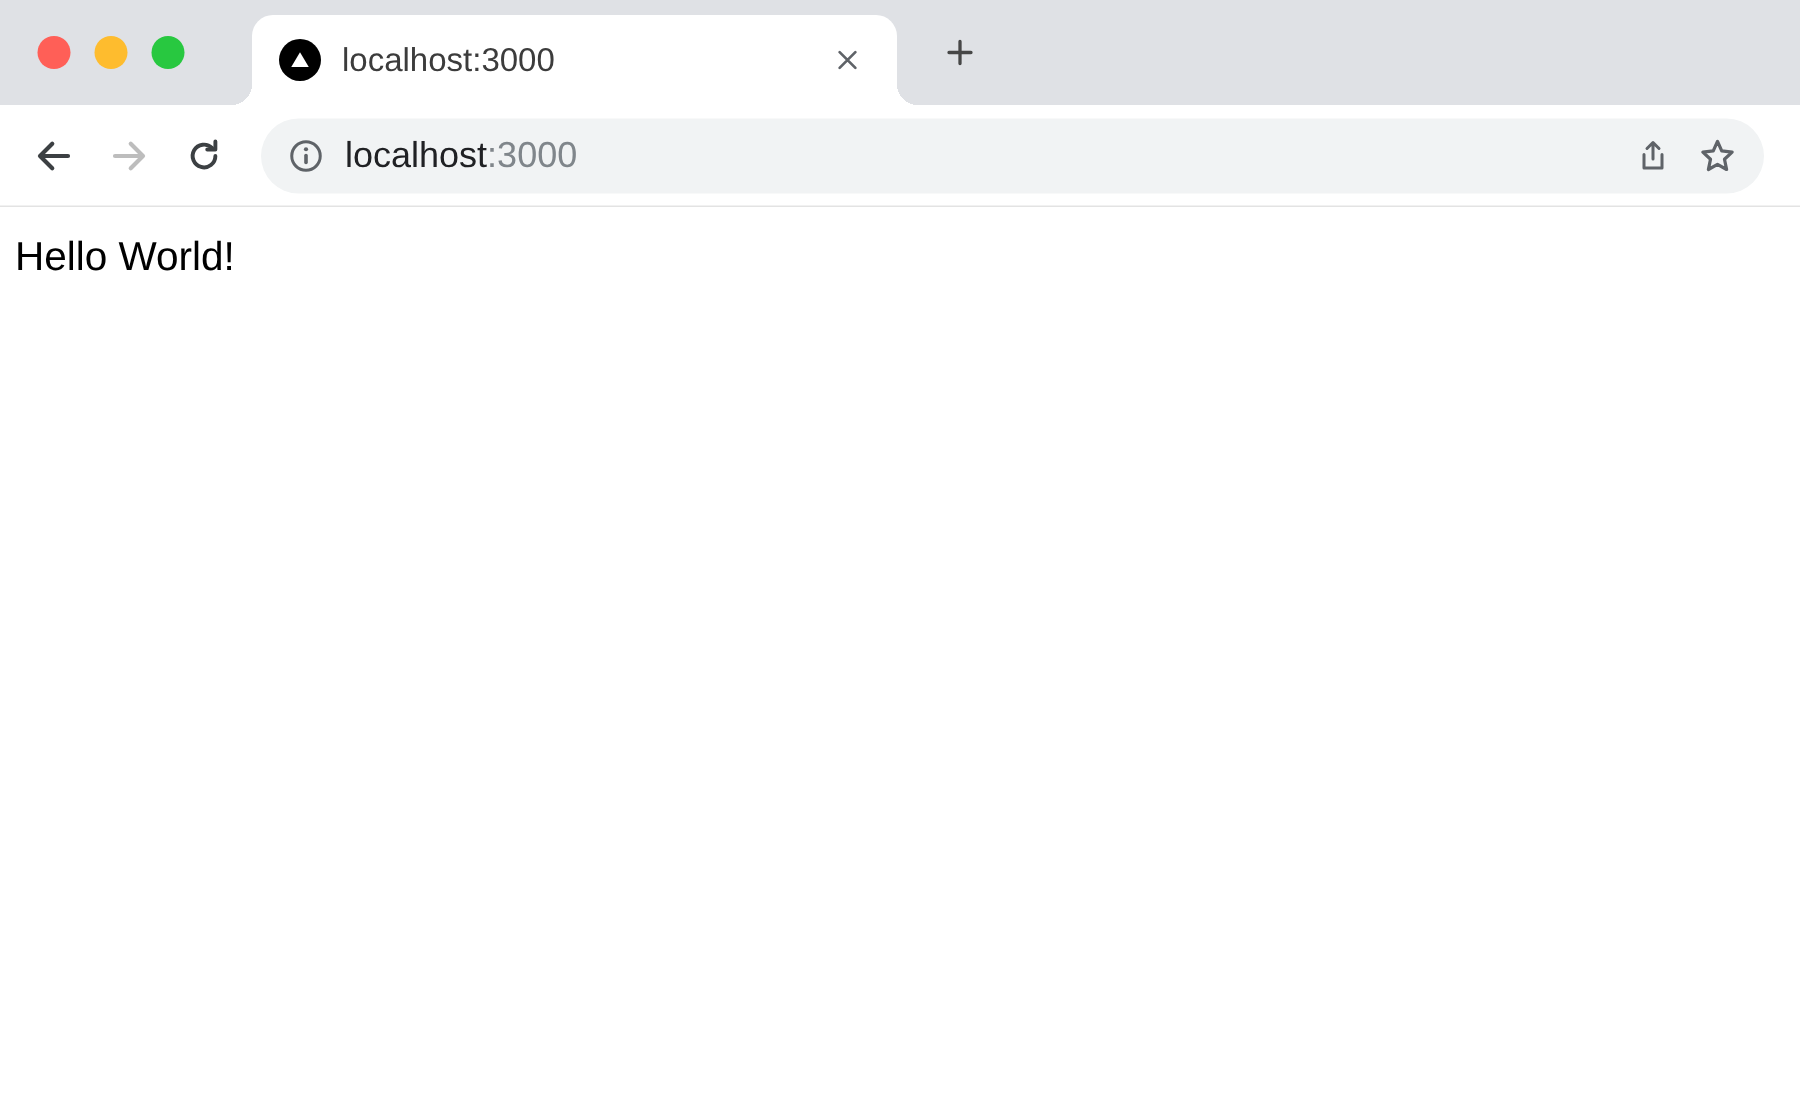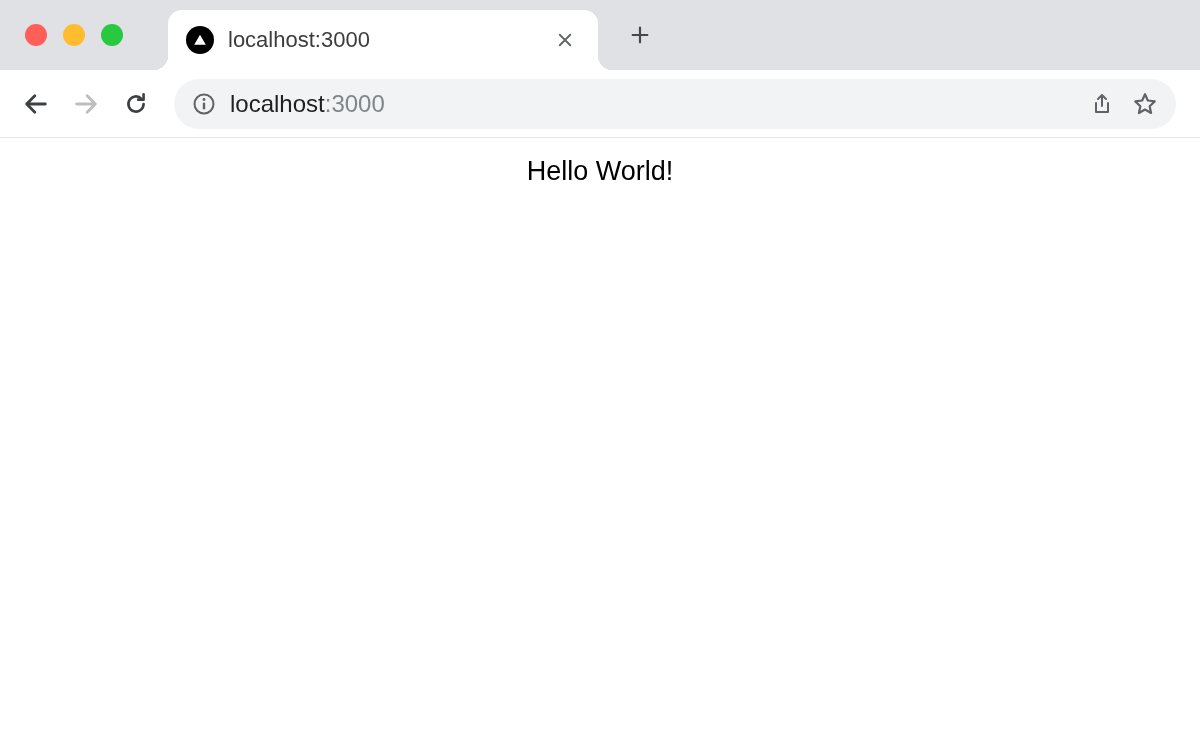--- a/index.html
+++ b/index.html
@@ -155,21 +155,20 @@
       gap: 18px;
     }
     .addr-action {
       color: #5f6368;
       display: flex;
       align-items: center;
       cursor: pointer;
     }
     .content {
       padding: 18px 10px;
-      text-align: center;
     }
     .content p {
       font-size: 27px;
       color: #000;
       font-family: -apple-system, BlinkMacSystemFont, Helvetica, Arial, sans-serif;
     }
   </style>
 </head>
 <body>
 

